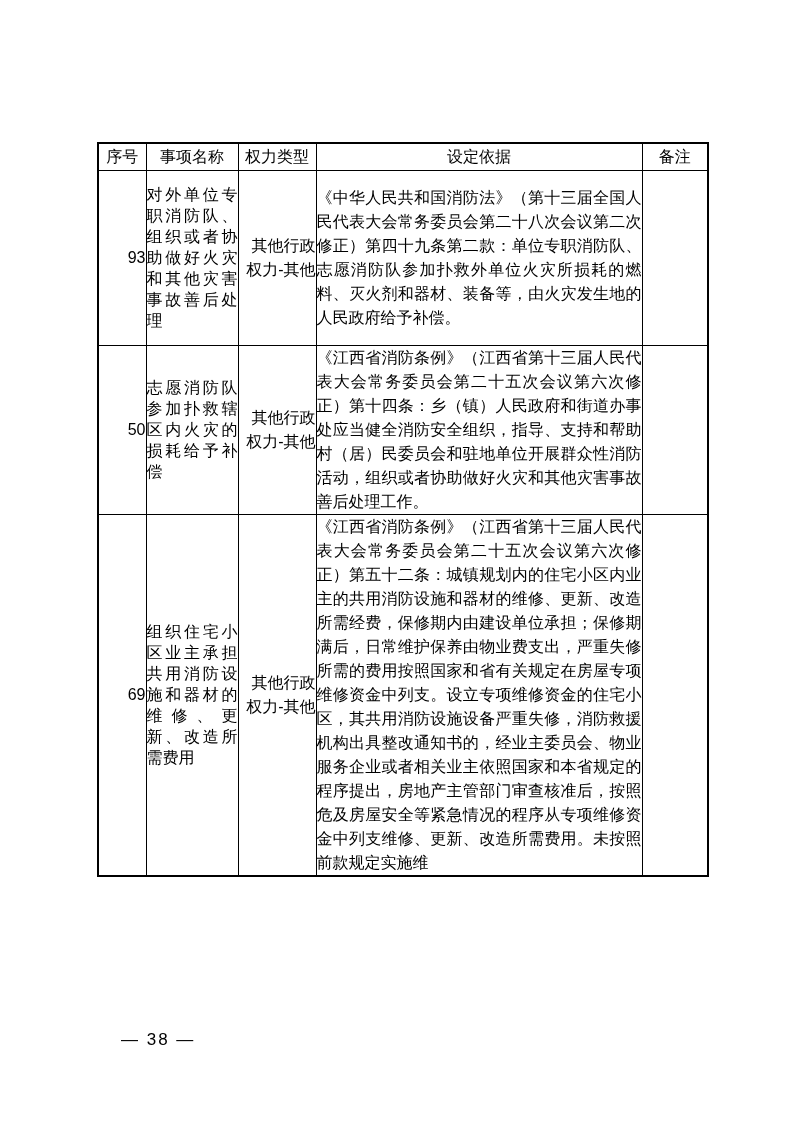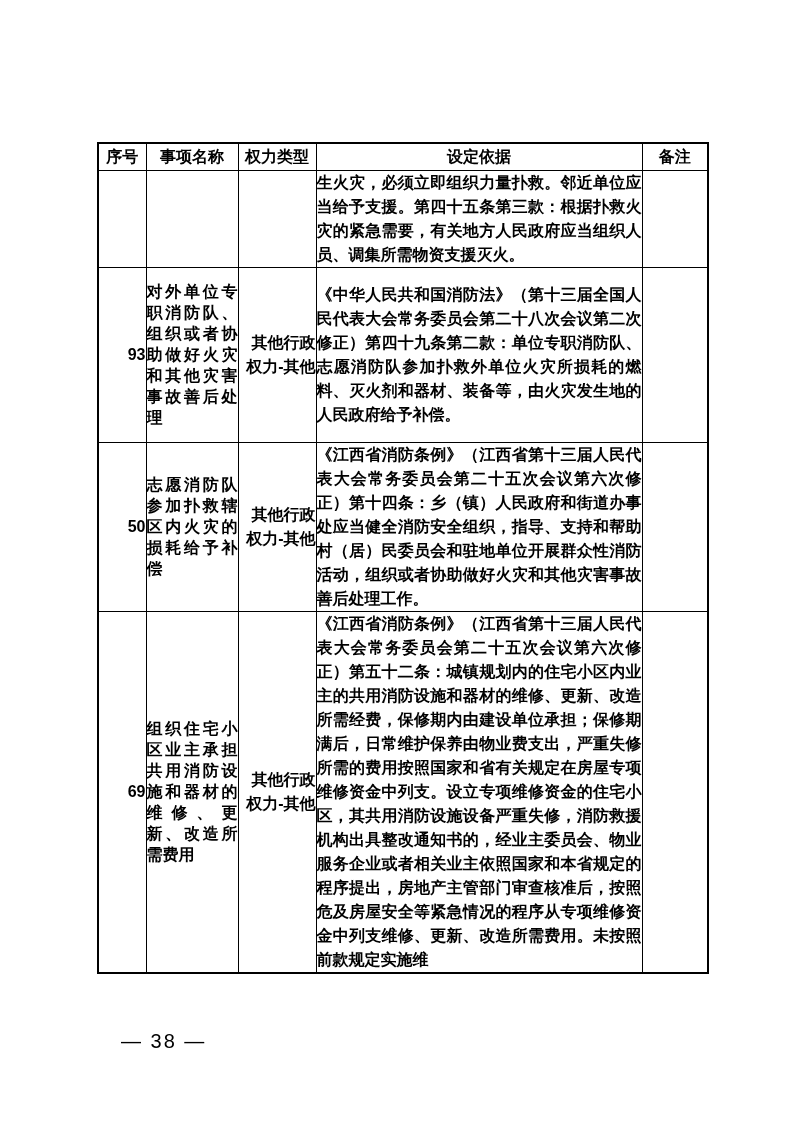--- a/index.html
+++ b/index.html
@@ -21,21 +21,21 @@
     left: 97px;
     top: 142px;
     width: 610px;
     border-collapse: collapse;
     table-layout: fixed;
     border: 2px solid #000000;
   }
   .doc-table td, .doc-table th {
     border: 1px solid #000000;
     vertical-align: middle;
-    font-weight: bold;
+    font-weight: normal;
     font-size: 16px;
     padding: 0;
     overflow: hidden;
   }
   
   .col-seq   { width: 48px; }
   .col-name  { width: 92px; }
   .col-type  { width: 78px; }
   .col-basis { width: 326px; }
   .col-note  { width: 66px; }
@@ -71,21 +71,21 @@
     line-height: 24px;
     padding: 1px 9px;
   }
   .cell-note {
     text-align: center;
   }
   .page-number {
     position: absolute;
     left: 121px;
     top: 1030px;
-    font-size: 20px;
+    font-size: 17px;
     letter-spacing: 2px;
     white-space: nowrap;
   }
 </style>
 </head>
 <body>
 
 <table class="doc-table">
   <colgroup>
     <col class="col-seq">
@@ -97,27 +97,20 @@
   <thead>
     <tr class="r-head">
       <th class="cell-header">序号</th>
       <th class="cell-header">事项名称</th>
       <th class="cell-header">权力类型</th>
       <th class="cell-header">设定依据</th>
       <th class="cell-header">备注</th>
     </tr>
   </thead>
   <tbody>
-    <tr class="r-cont">
-      <td class="cell-seq"></td>
-      <td class="cell-name"></td>
-      <td class="cell-type"></td>
-      <td class="cell-basis">生火灾，必须立即组织力量扑救。邻近单位应当给予支援。第四十五条第三款：根据扑救火灾的紧急需要，有关地方人民政府应当组织人员、调集所需物资支援灭火。</td>
-      <td class="cell-note"></td>
-    </tr>
     <tr class="r-93">
       <td class="cell-seq">93</td>
       <td class="cell-name">对外单位专职消防队、组织或者协助做好火灾和其他灾害事故善后处理</td>
       <td class="cell-type">其他行政权力-其他</td>
       <td class="cell-basis">《中华人民共和国消防法》（第十三届全国人民代表大会常务委员会第二十八次会议第二次修正）第四十九条第二款：单位专职消防队、志愿消防队参加扑救外单位火灾所损耗的燃料、灭火剂和器材、装备等，由火灾发生地的人民政府给予补偿。</td>
       <td class="cell-note"></td>
     </tr>
     <tr class="r-94">
       <td class="cell-seq">50</td>
       <td class="cell-name">志愿消防队参加扑救辖区内火灾的损耗给予补偿</td>

